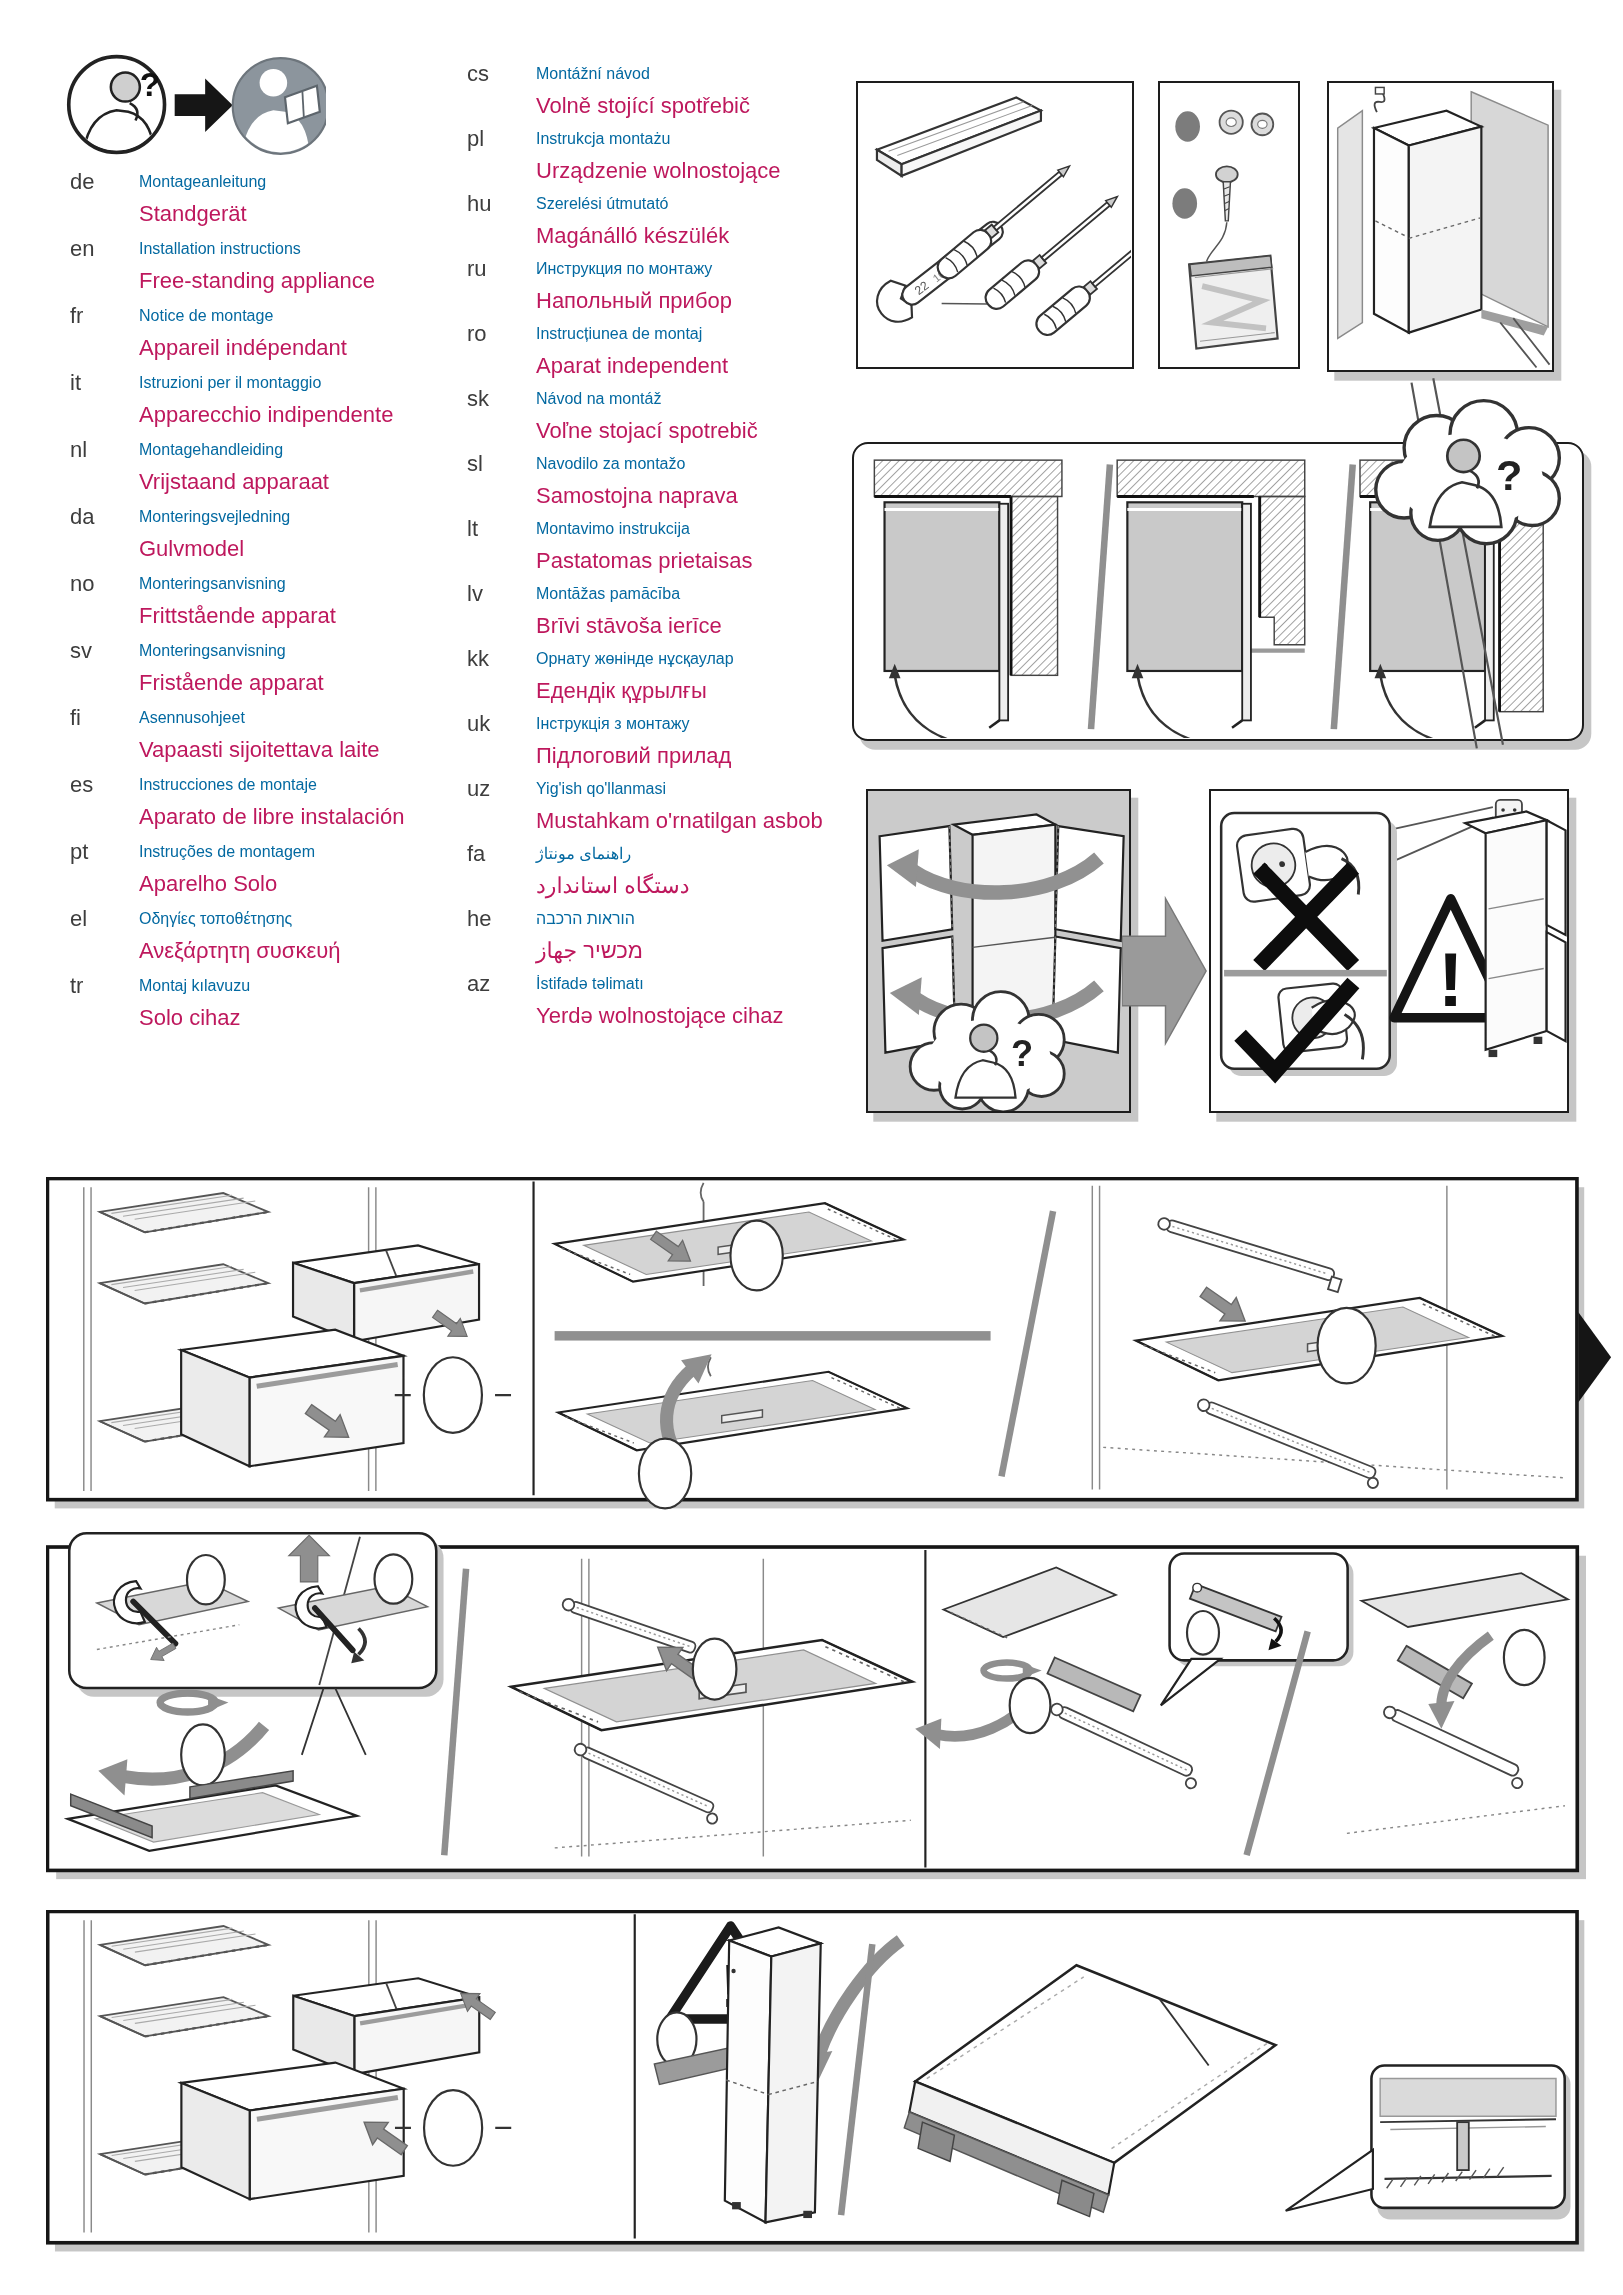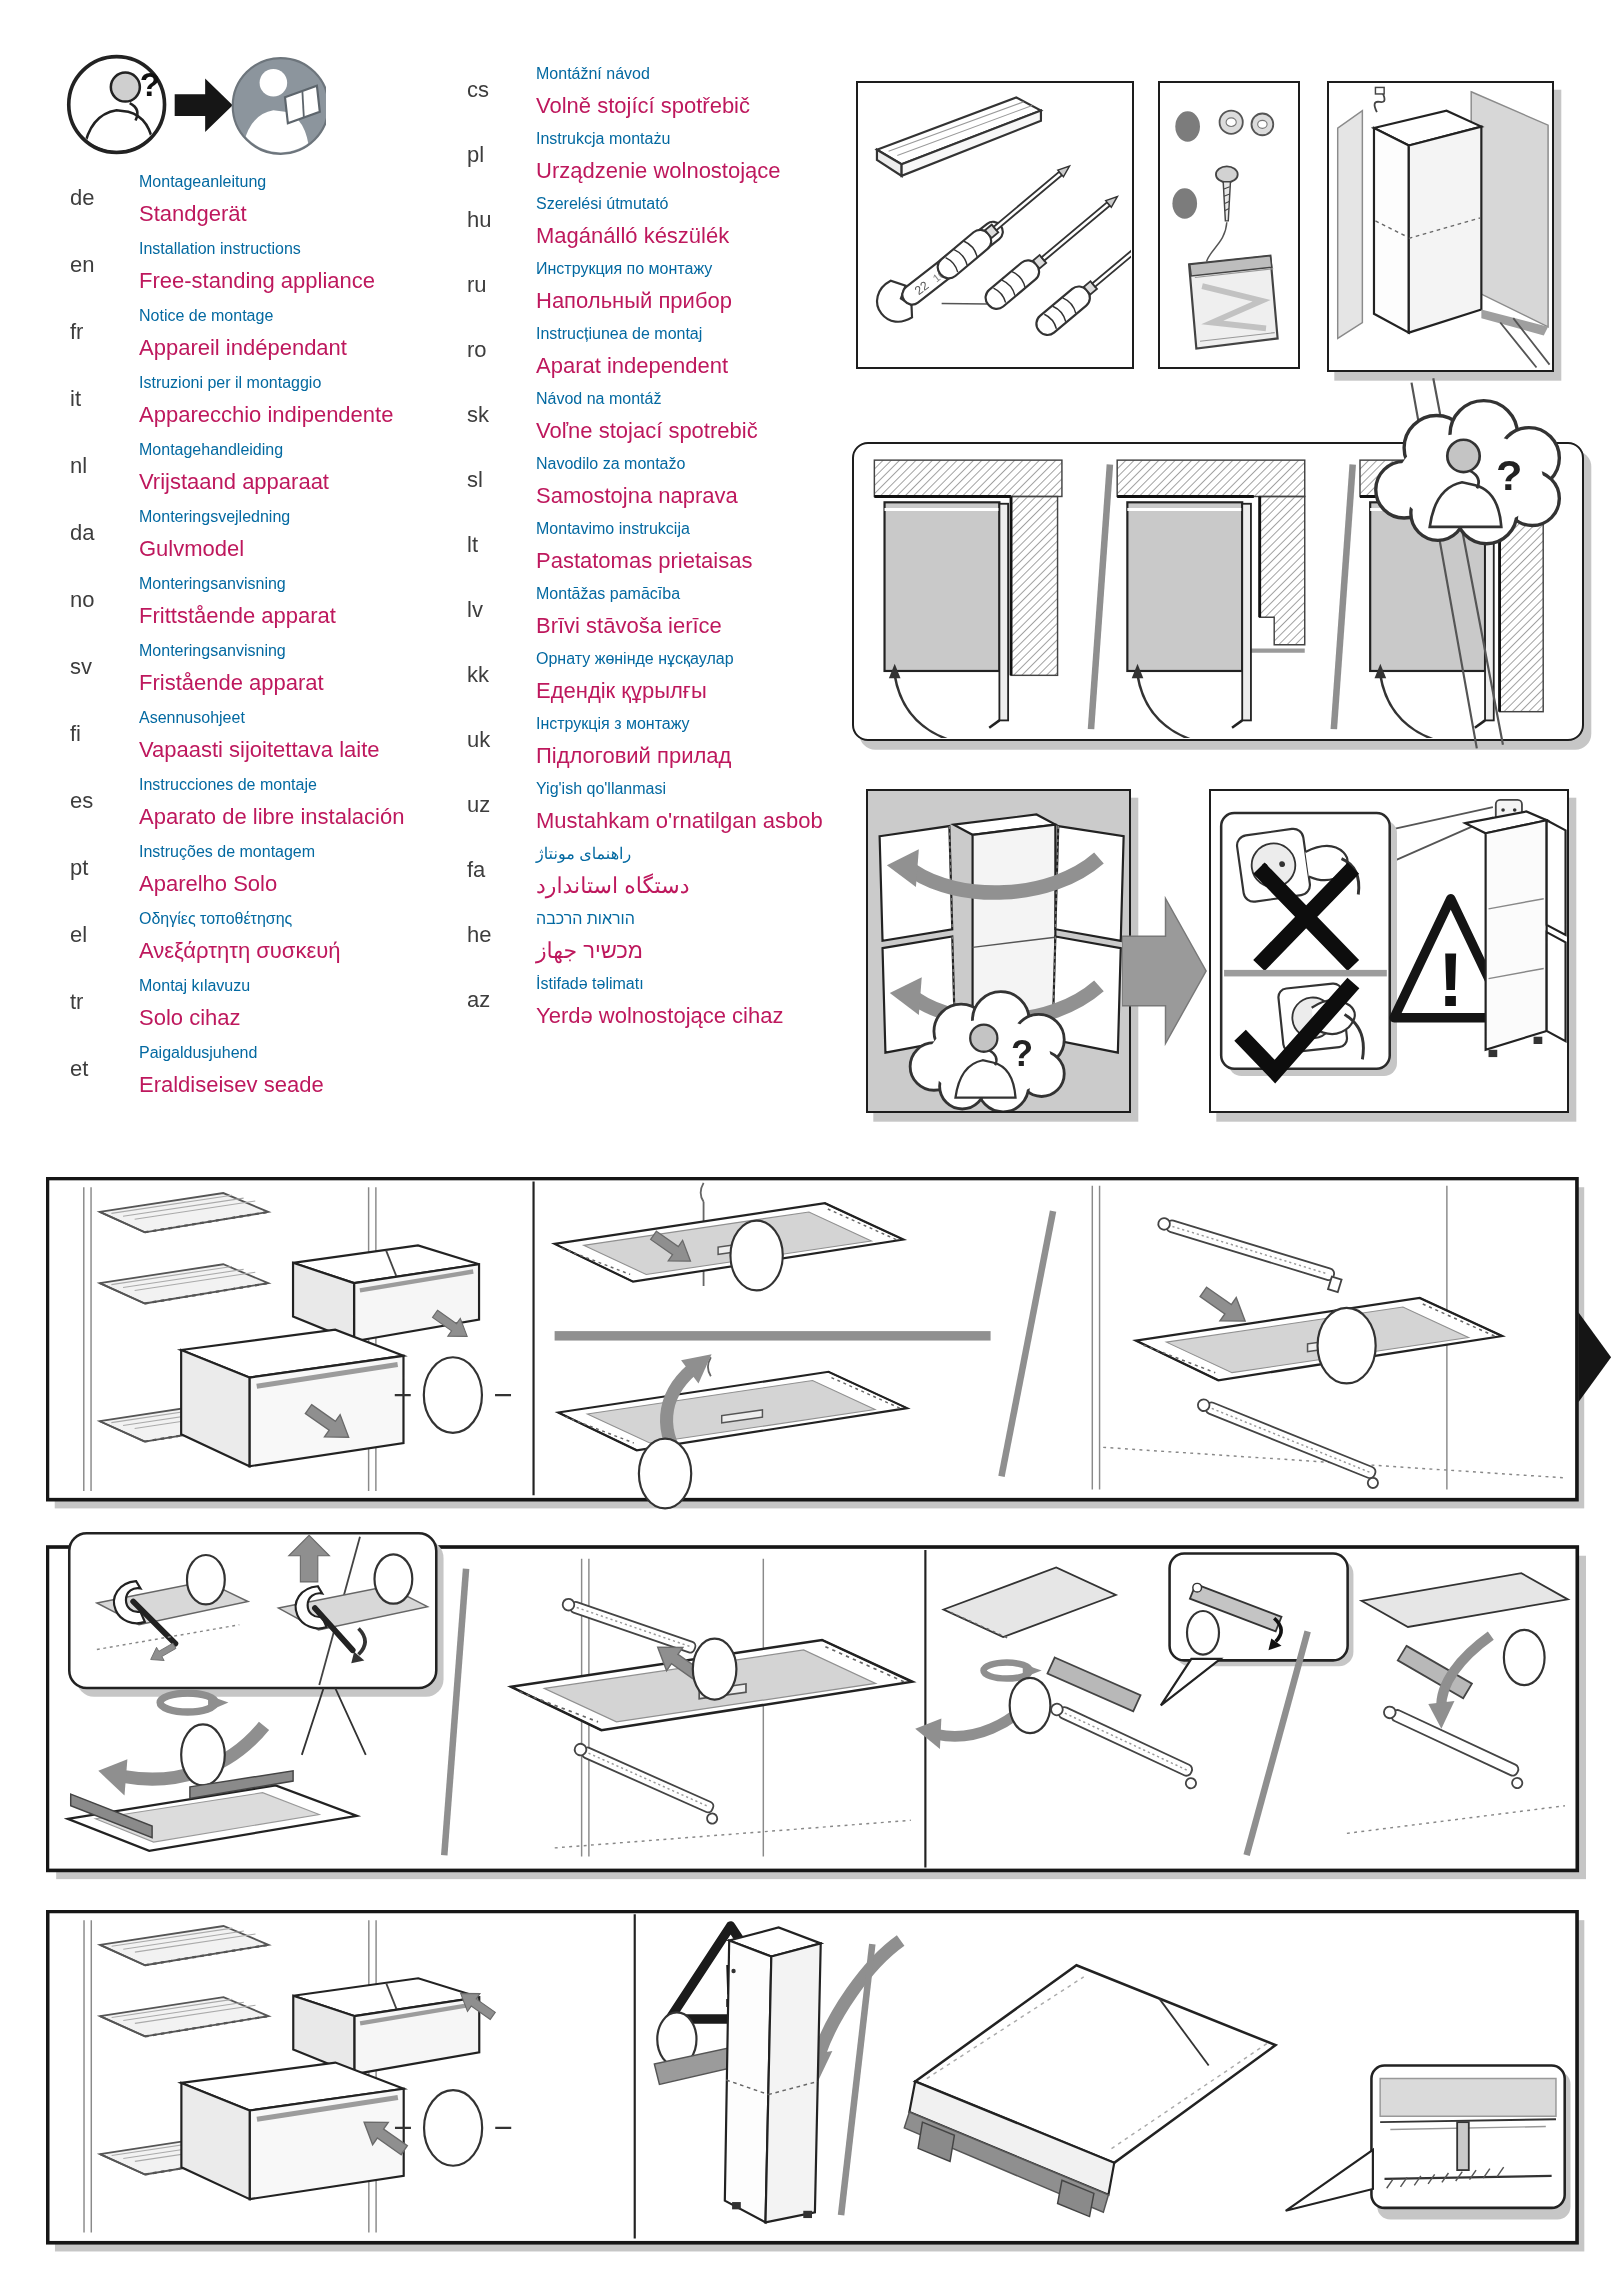--- a/index.html
+++ b/index.html
@@ -4,21 +4,21 @@
 <style>
   html,body{margin:0;padding:0;background:#e9e9e9;}
   .page{position:relative;width:1623px;height:2295px;background:#ffffff;overflow:hidden;
         font-family:"Liberation Sans",sans-serif;color:#3a3a3a;}
   .abs{position:absolute;}
   
   .lang-list{position:absolute;}
   .lang-entry{position:relative;padding-left:69px;box-sizing:border-box;}
   .col1 .lang-entry{height:67px;width:381px;}
   .col2 .lang-entry{height:65px;width:392px;}
-  .lang-code{position:absolute;left:0;top:0;font-size:22px;color:#3d3d3d;margin-top:16px;}
+  .lang-code{position:absolute;left:0;top:0;font-size:22px;color:#3d3d3d;}
   .lang-title{font-size:16px;line-height:25px;color:#0369a1;white-space:nowrap;}
   .lang-subtitle{font-size:22px;line-height:25px;margin-top:6.5px;color:#be185d;white-space:nowrap;}
   
   .panel{position:absolute;background:#fff;border:2.2px solid #1d1d1d;box-sizing:border-box;}
   .pshadow{box-shadow:7.3px 8.7px 0 #c6c6c6;}
   .rounded{border-radius:16px;}
   svg{display:block;}
   text{font-family:"Liberation Sans",sans-serif;}
 </style>
 </head>
@@ -173,25 +173,20 @@
       <div class="lang-entry">
       <span class="lang-code">el</span>
       <div class="lang-title">Οδηγίες τοποθέτησης</div>
       <div class="lang-subtitle">Ανεξάρτητη συσκευή</div>
     </div>
       <div class="lang-entry">
       <span class="lang-code">tr</span>
       <div class="lang-title">Montaj kılavuzu</div>
       <div class="lang-subtitle">Solo cihaz</div>
     </div>
-      <div class="lang-entry">
-      <span class="lang-code">et</span>
-      <div class="lang-title">Paigaldusjuhend</div>
-      <div class="lang-subtitle">Eraldiseisev seade</div>
-    </div>
     </div>
   <div id="col2-list" class="lang-list col2" style="left:467px;top:61px">
       <div class="lang-entry">
       <span class="lang-code">cs</span>
       <div class="lang-title">Montážní návod</div>
       <div class="lang-subtitle">Volně stojící spotřebič</div>
     </div>
       <div class="lang-entry">
       <span class="lang-code">pl</span>
       <div class="lang-title">Instrukcja montażu</div>

